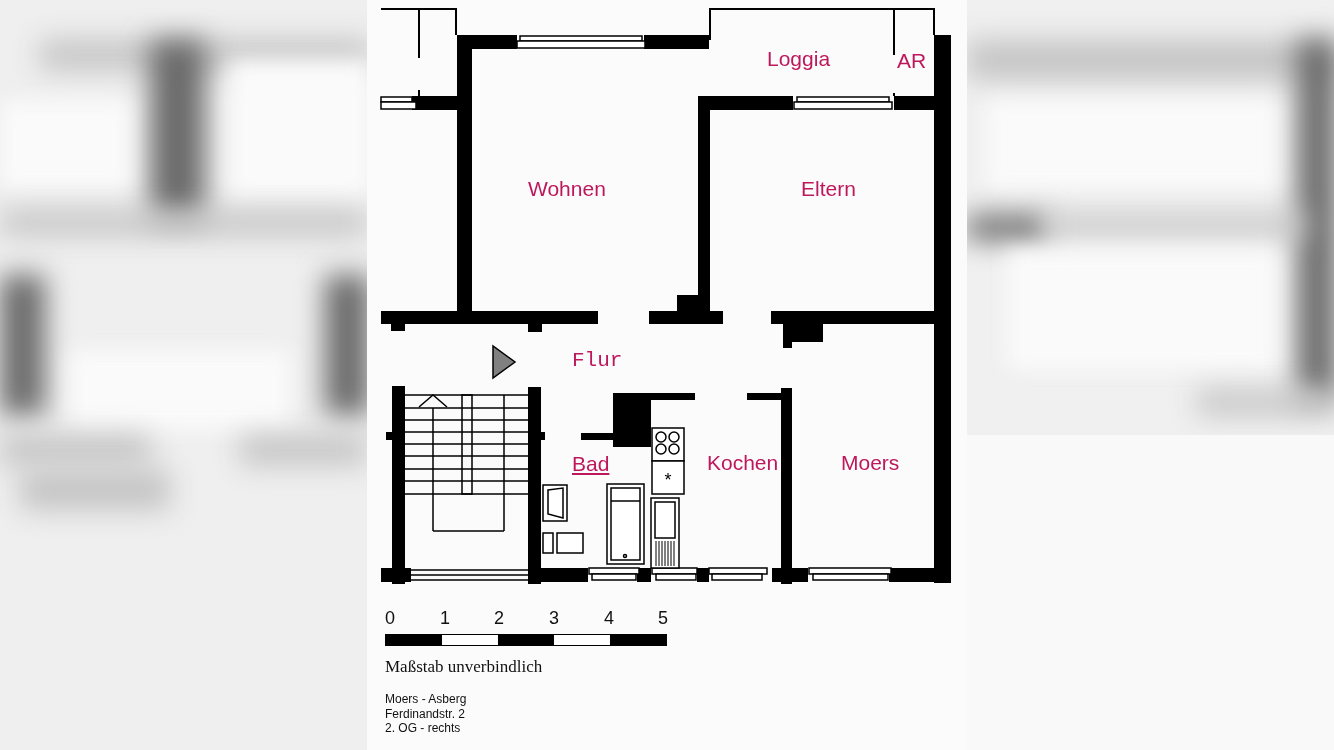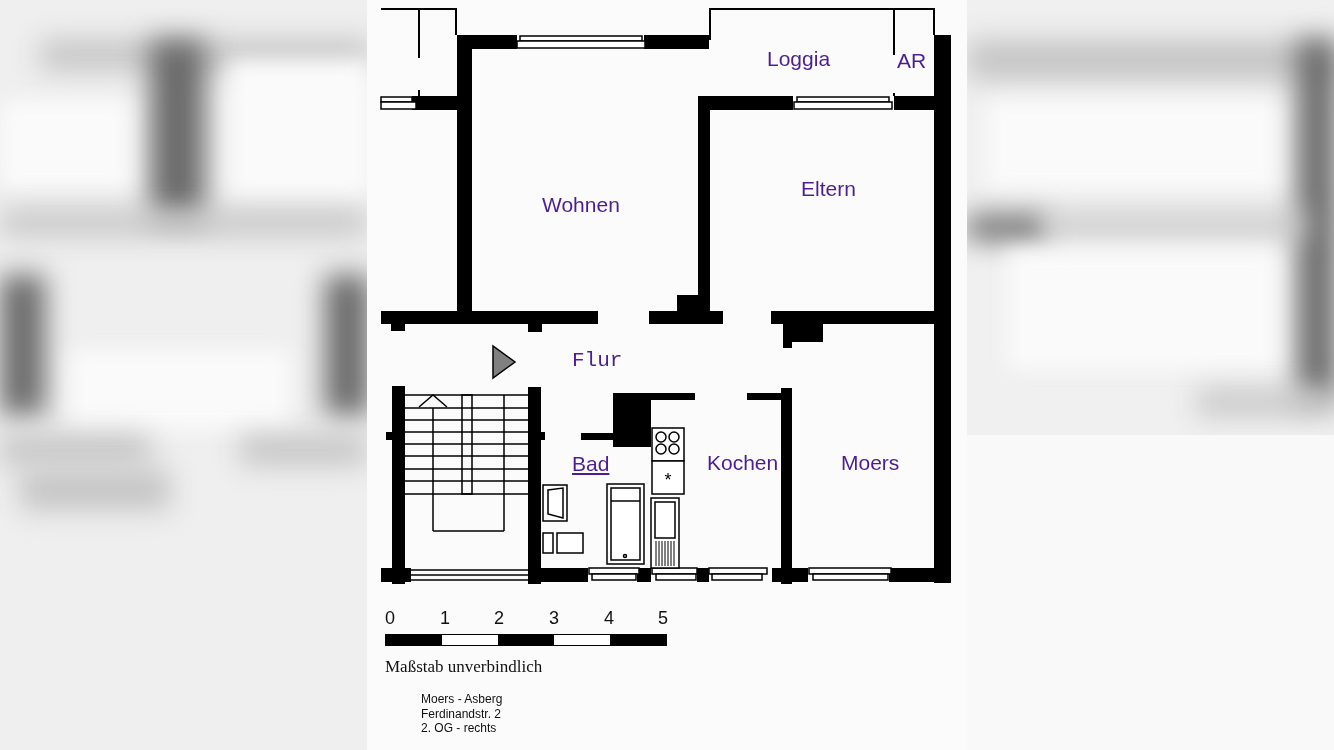--- a/index.html
+++ b/index.html
@@ -11,30 +11,30 @@
   
   .backdrop { position: absolute; top: 0; width: 367px; height: 750px; overflow: hidden; background: #efefef; }
   .backdrop.left { left: 0; }
   .backdrop.right { left: 967px; background: #f0f0f0; }
   .blur-blob { position: absolute; background: #6a6a6a; filter: blur(14px); }
   .blur-light { position: absolute; background: #fafafa; filter: blur(10px); }
   .blur-mid { position: absolute; background: #c4c4c4; filter: blur(14px); }
 
   .sheet { position: absolute; left: 367px; top: 0; width: 600px; height: 750px; background: #fbfbfb; }
   .plan { position: absolute; left: 0; top: 0; width: 600px; height: 600px; }
-  .room-label { position: absolute; font-size: 21px; color: #4c1d95; white-space: nowrap; line-height: 1; }
+  .room-label { position: absolute; font-size: 21px; color: #be185d; white-space: nowrap; line-height: 1; }
   .scale { position: absolute; left: 18px; top: 608px; width: 284px; }
   .scale-nums { position: relative; height: 22px; font-size: 18px; color: #111; }
   .scale-nums span { position: absolute; top: 0; transform: translateX(-50%); }
   .scale-bar { position: relative; height: 10px; border: 1px solid #000; margin-top: 4px; width: 280px; display: flex; }
   .scale-bar div { flex: 1; height: 100%; }
   .scale-bar .b { background: #000; }
   .scale-bar .w { background: #fff; }
   .scale-caption { position: absolute; left: 18px; top: 657px; font-size: 17px; color: #111; font-family: Liberation Serif, serif; }
-  .address { position: absolute; left: 18px; top: 692px; font-size: 12px; color: #111; line-height: 14.5px; margin-left: 36px; }
+  .address { position: absolute; left: 18px; top: 692px; font-size: 12px; color: #111; line-height: 14.5px; }
 </style>
 </head>
 <body>
 
 <div class="backdrop left">
   <div class="blur-mid" style="left:40px;top:40px;width:330px;height:30px;"></div>
   <div class="blur-blob" style="left:150px;top:40px;width:55px;height:180px;"></div>
   <div class="blur-light" style="left:0;top:100px;width:130px;height:90px;"></div>
   <div class="blur-light" style="left:230px;top:60px;width:140px;height:140px;"></div>
   <div class="blur-mid" style="left:0;top:210px;width:367px;height:25px;"></div>
@@ -188,21 +188,21 @@
       <line x1="304" y1="541" x2="304" y2="566"></line>
       <line x1="307" y1="541" x2="307" y2="566"></line>
     </g>
     <text x="301" y="486" font-size="18" text-anchor="middle" fill="#000" font-family="Liberation Sans, sans-serif">*</text>
 
     <polygon points="126,346 126,378 148,362" fill="#808080" stroke="#000" stroke-width="1.5"></polygon>
   </svg>
 
   <div class="room-label" style="left:400px;top:48px;">Loggia</div>
   <div class="room-label" style="left:530px;top:50px;">AR</div>
-  <div class="room-label" style="left:175px;top:178px;margin-top:16px;">Wohnen</div>
+  <div class="room-label" style="left:161px;top:178px;">Wohnen</div>
   <div class="room-label" style="left:434px;top:178px;text-align:center;">Eltern</div>
   <div class="room-label" style="left:205px;top:350px;font-family:Liberation Mono, monospace;">Flur</div>
   <div class="room-label" style="left:205px;top:453px;text-decoration:underline;">Bad</div>
   <div class="room-label" style="left:340px;top:452px;">Kochen</div>
   <div class="room-label" style="left:474px;top:452px;">Moers</div>
 
   <div class="scale">
     <div class="scale-nums">
       <span style="left:5px;">0</span>
       <span style="left:60px;">1</span>

